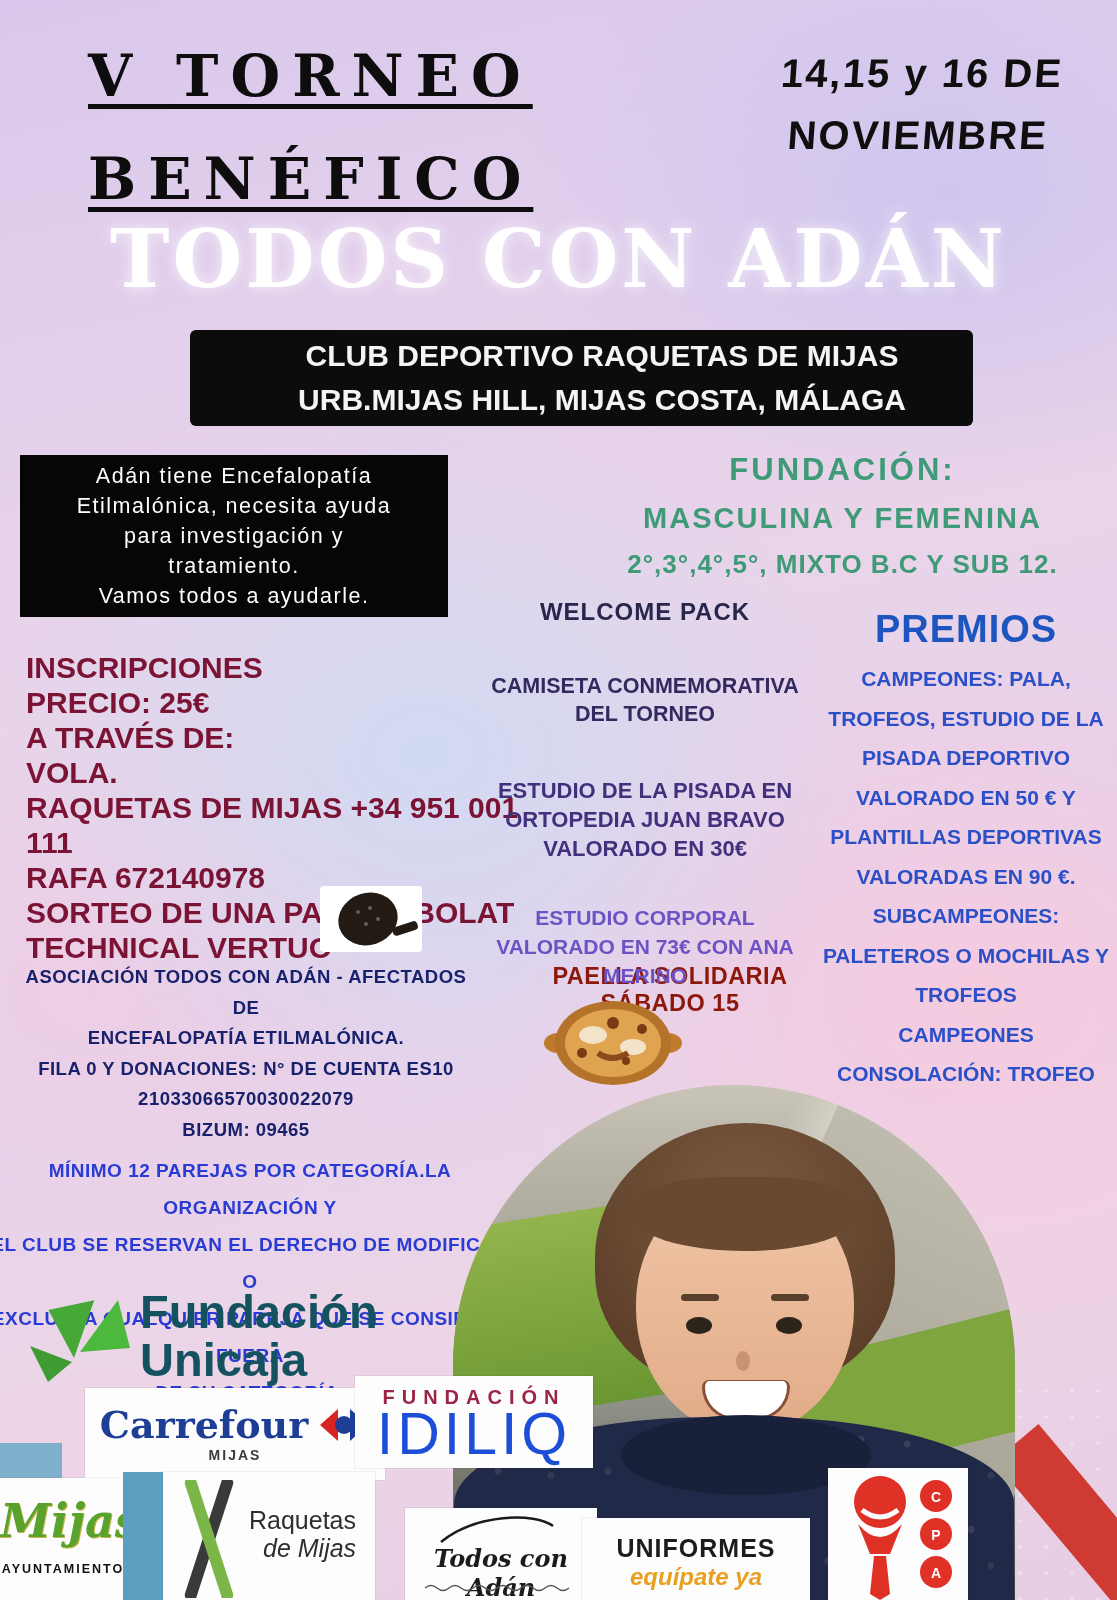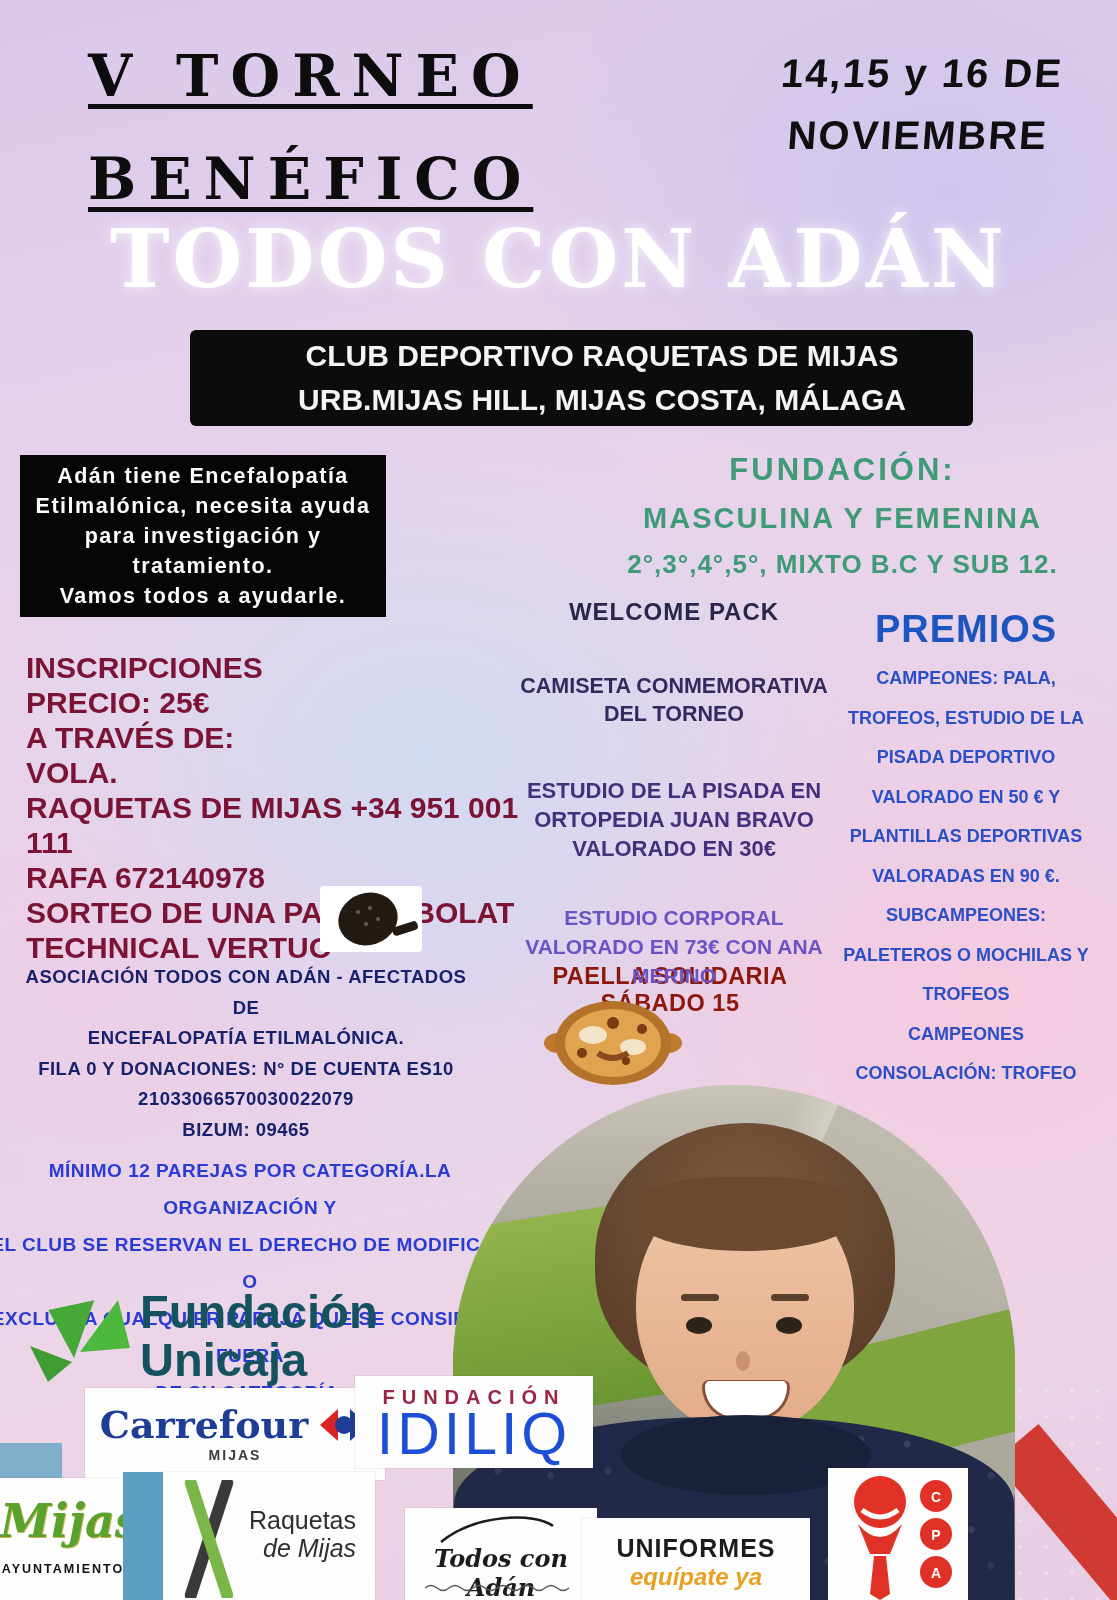--- a/index.html
+++ b/index.html
@@ -34,21 +34,21 @@
   .cats .h{font-size:31px;letter-spacing:3px;}
   .cats .l1{font-size:29px;letter-spacing:2px;margin-top:14px;}
   .cats .l2{font-size:26px;letter-spacing:1px;margin-top:14px;}
 
   .wp-h{color:#29264c;font-weight:bold;font-size:24px;letter-spacing:1px;}
   .wp-1{color:#34295e;font-weight:bold;font-size:21.5px;line-height:28px;}
   .wp-2{color:#43307d;font-weight:bold;font-size:22px;line-height:29px;}
   .wp-3{color:#6c53c4;font-weight:bold;font-size:21px;line-height:29px;}
 
   .premios-h{color:#1d55c0;font-weight:800;font-size:38px;letter-spacing:1px;}
-  .premios-l{color:#2b4fc6;font-weight:800;font-size:18px;line-height:39.5px;}
+  .premios-l{color:#2b4fc6;font-weight:800;font-size:21px;line-height:39.5px;}
 
   .insc{color:#7a1334;font-weight:800;font-size:30px;line-height:35px;letter-spacing:0px;}
 
   .asoc{color:#18216b;font-weight:800;font-size:18.5px;line-height:30.5px;letter-spacing:.5px;}
   .discl{color:#2a3bd4;font-weight:800;font-size:19px;line-height:37px;letter-spacing:.5px;}
   .paella-t{color:#8c180c;font-weight:800;font-size:23.5px;letter-spacing:.5px;}
 
   .unicaja-txt{color:#15525f;font-weight:800;font-size:47px;line-height:48px;letter-spacing:0;}
 
   .card{background:#fdfdfd;box-shadow:0 0 0 1px rgba(0,0,0,.05);}
@@ -113,35 +113,35 @@
     <div>NOVIEMBRE</div>
   </div>
 
   <div class="abs ctr main-title" style="left:0;top:212px;width:1117px;">TODOS CON ADÁN</div>
 
   <div class="abs ctr venue" style="left:190px;top:330px;width:742px;height:96px;">
     <div>CLUB DEPORTIVO RAQUETAS DE MIJAS</div>
     <div>URB.MIJAS HILL, MIJAS COSTA, MÁLAGA</div>
   </div>
 
-  <div class="abs ctr adanbox" style="left:20px;top:455px;width:366px;height:162px;font-weight:bold;">
+  <div class="abs ctr adanbox" style="left:20px;top:455px;width:428px;height:162px;">
     <div>Adán tiene Encefalopatía</div>
     <div>Etilmalónica, necesita ayuda</div>
     <div>para investigación y</div>
     <div>tratamiento.</div>
     <div>Vamos todos a ayudarle.</div>
   </div>
 
   <div class="abs ctr cats" style="left:585px;top:452px;width:515px;">
     <div class="h">FUNDACIÓN:</div>
     <div class="l1">MASCULINA Y FEMENINA</div>
     <div class="l2">2°,3°,4°,5°, MIXTO B.C  Y SUB 12.</div>
   </div>
 
-  <div class="abs ctr z4" style="left:508px;top:598px;width:332px;">
+  <div class="abs ctr z4" style="left:479px;top:598px;width:332px;">
     <div class="wp-h">WELCOME PACK</div>
     <div class="wp-1" style="margin-top:46px;">CAMISETA CONMEMORATIVA DEL TORNEO</div>
     <div class="wp-2" style="margin-top:48px;">ESTUDIO DE LA PISADA EN ORTOPEDIA JUAN BRAVO VALORADO EN 30€</div>
     <div class="wp-3" style="margin-top:40px;">ESTUDIO CORPORAL VALORADO EN 73€ CON ANA MERINO</div>
   </div>
 
   <div class="abs ctr z4" style="left:822px;top:608px;width:288px;">
     <div class="premios-h">PREMIOS</div>
     <div class="premios-l" style="margin-top:8px;">CAMPEONES: PALA,</div>
     <div class="premios-l">TROFEOS, ESTUDIO DE LA</div>

